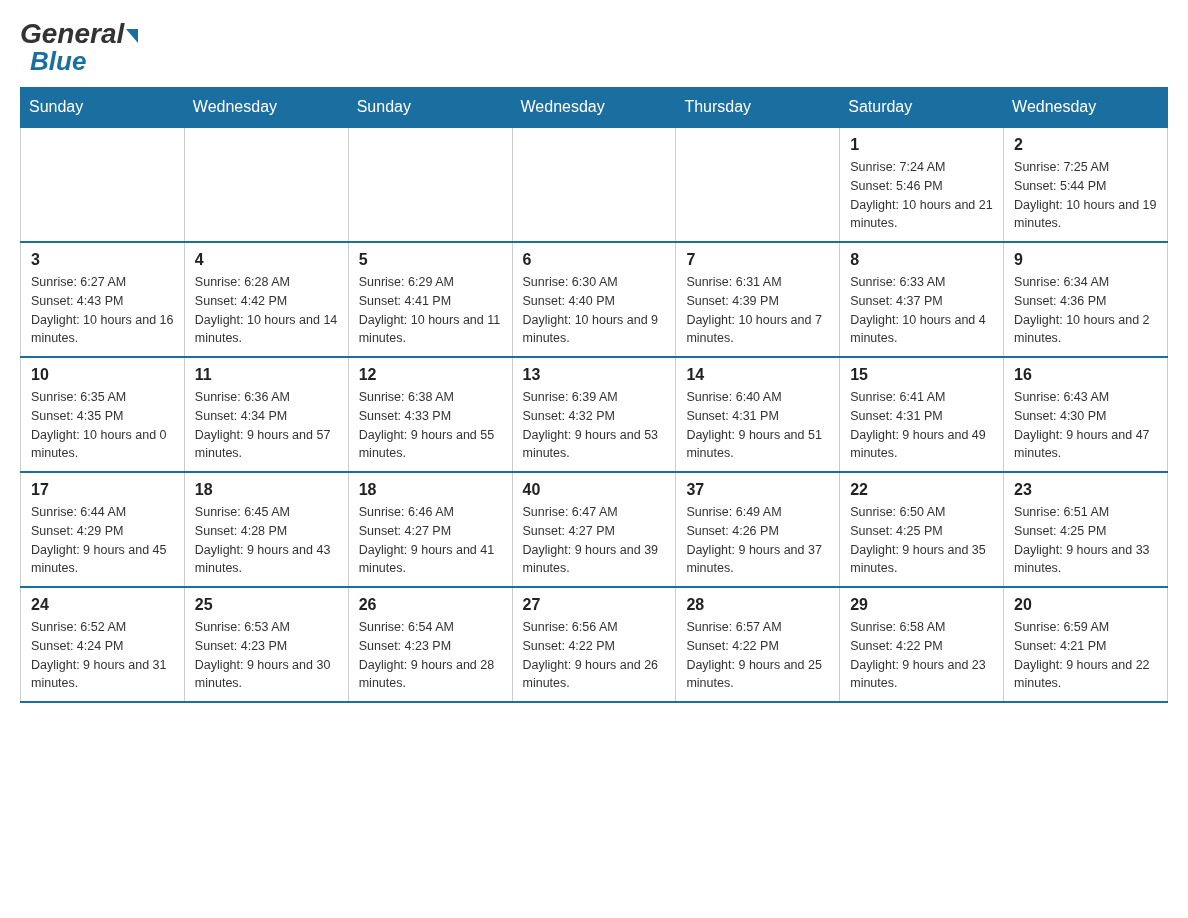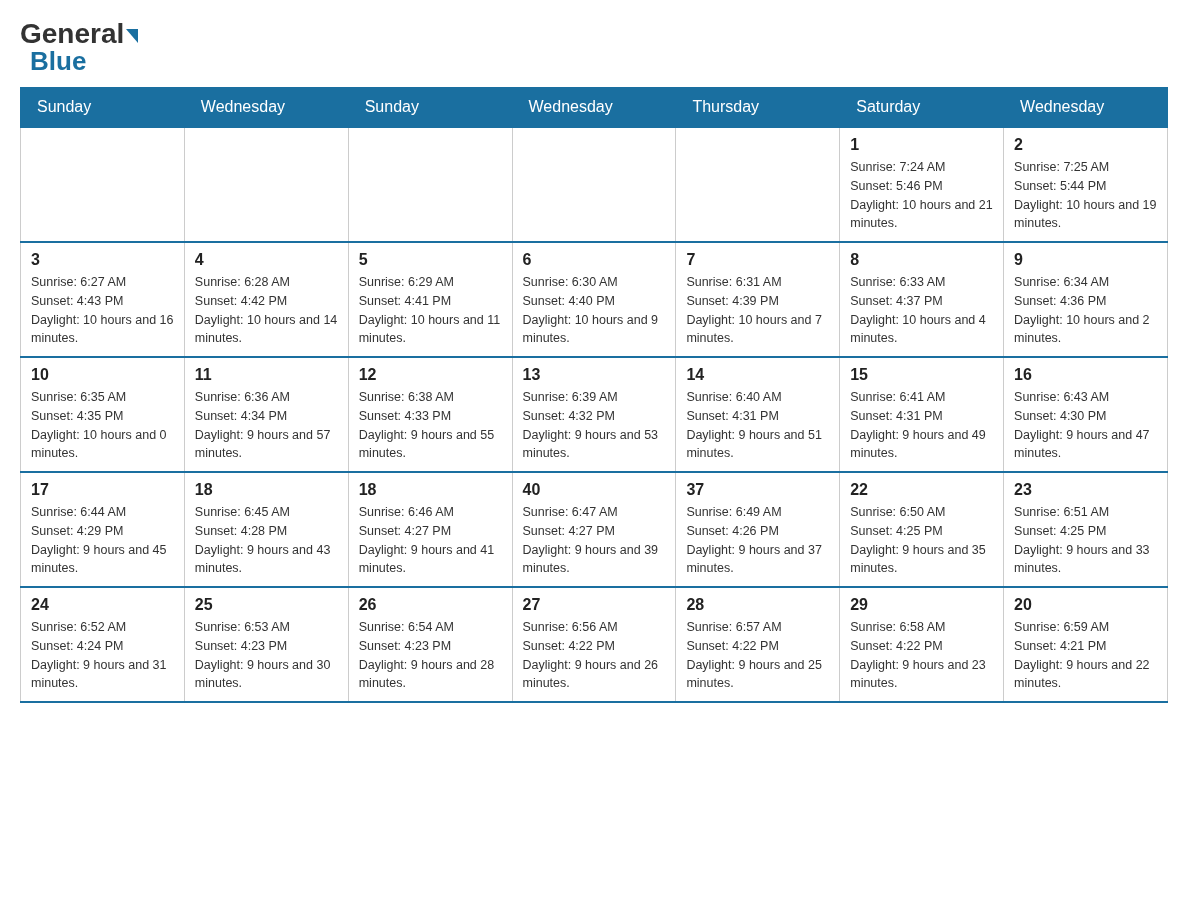--- a/index.html
+++ b/index.html
@@ -8,20 +8,21 @@
       background: #fff;
       padding: 20px;
       width: 1188px;
       min-height: 918px;
     }
     .header-area {
       display: flex;
       justify-content: space-between;
       align-items: flex-start;
       margin-bottom: 10px;
+      font-style: italic;
     }
     .logo {
       display: flex;
       flex-direction: column;
       align-items: flex-start;
     }
     .logo-top {
       font-size: 28px;
       font-weight: bold;
       color: #333;
@@ -64,21 +65,21 @@
     .calendar {
       width: 100%;
       border-collapse: collapse;
       margin-top: 10px;
     }
     .calendar th {
       background-color: #1a6fa0;
       color: #fff;
       font-size: 16px;
       font-weight: normal;
-      padding: 10px 16px;
+      padding: 10px 8px;
       text-align: left;
       border: 1px solid #1a6fa0;
     }
     .calendar td {
       border: 1px solid #ccc;
       vertical-align: top;
       padding: 8px 10px;
       width: 14.28%;
       height: 110px;
       font-size: 13px;

